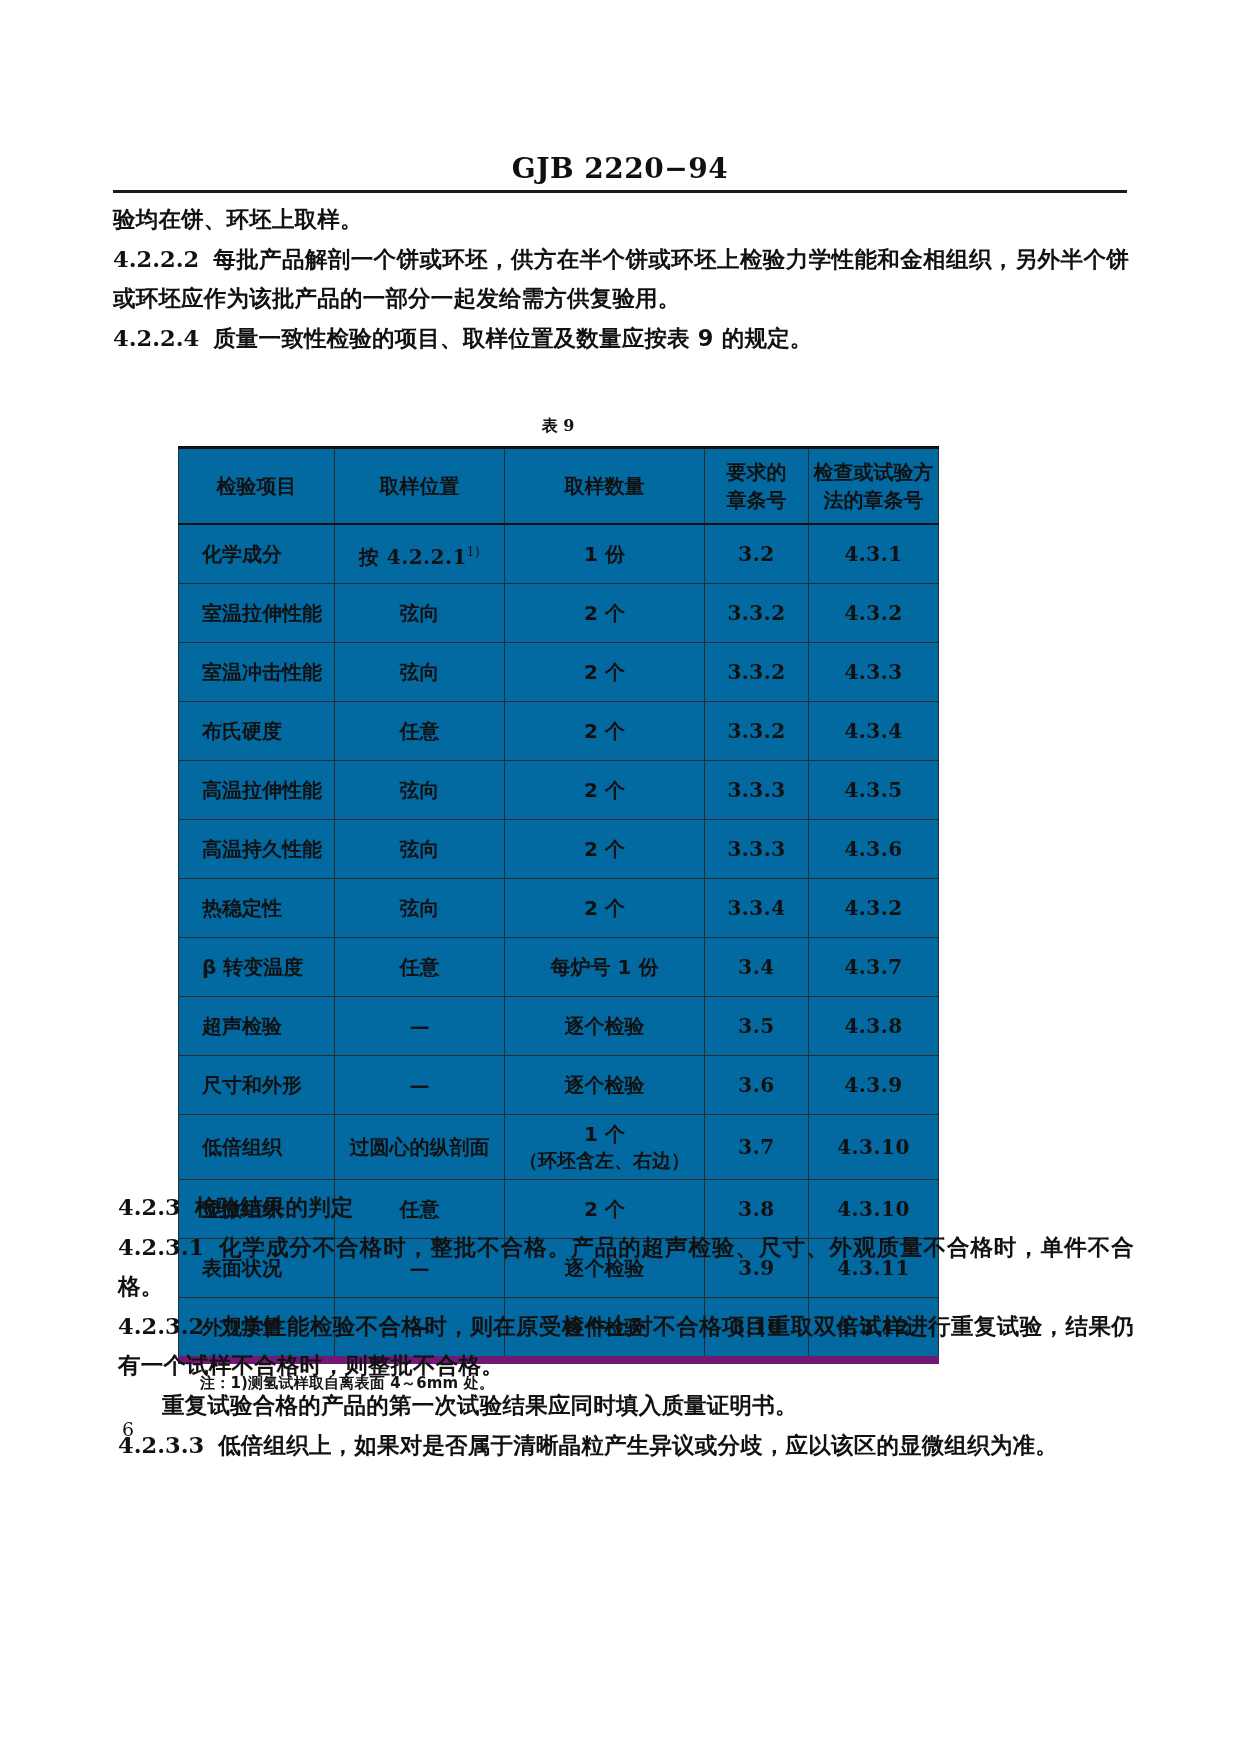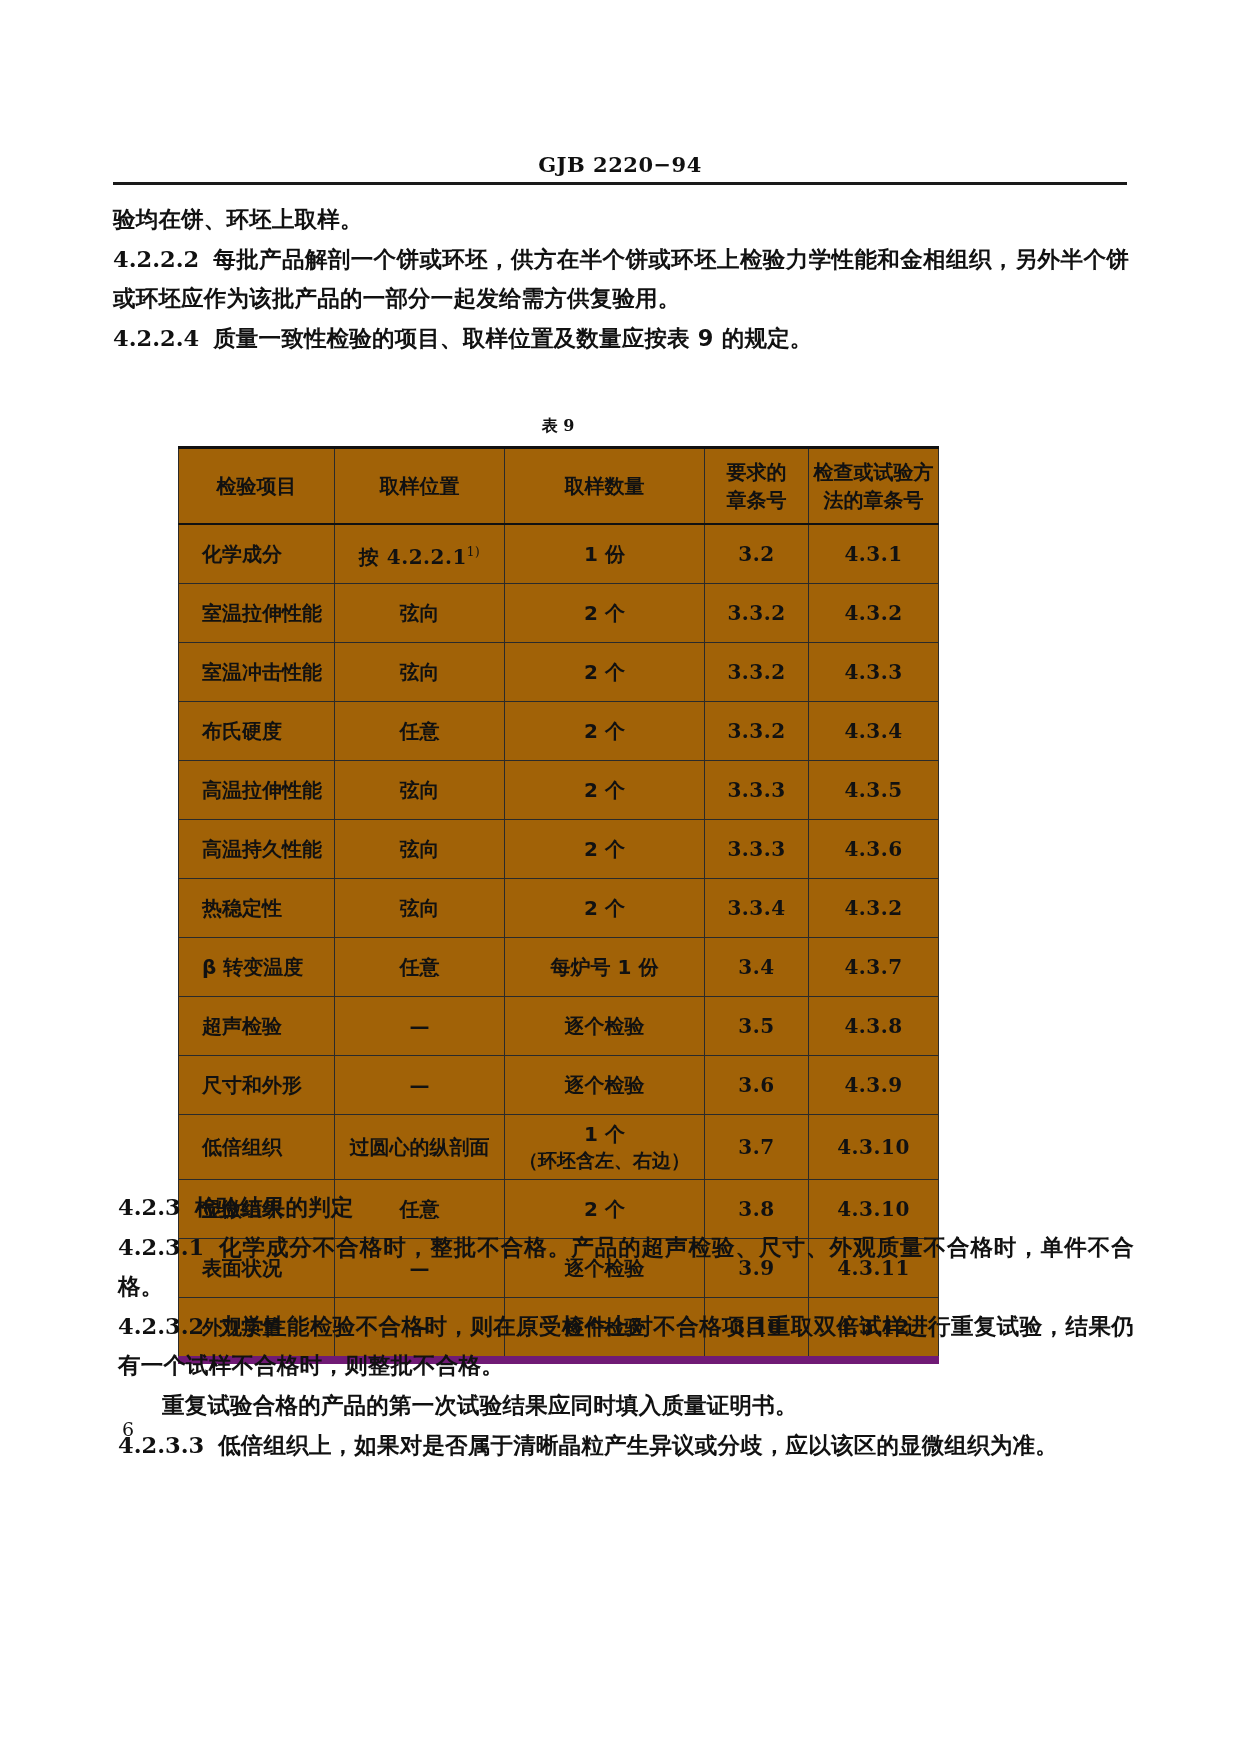--- a/index.html
+++ b/index.html
@@ -22,21 +22,21 @@
   .header {
     position: absolute;
     left: 113px;
     top: 152px;
     width: 1014px;
   }
   .header-code {
     text-align: center;
     font-family: "DejaVu Serif", "Liberation Serif", serif;
     font-weight: bold;
-    font-size: 21px;
+    font-size: 28px;
     letter-spacing: 0.5px;
     color: #101010;
   }
   .header-rule {
     margin-top: 5px;
     height: 3px;
     background: #1a1a1a;
   }
 
   
@@ -76,21 +76,21 @@
     font-size: 16px;
     font-weight: bold;
     font-family: "DejaVu Serif", "Liberation Serif", serif;
     margin-bottom: 9px;
     color: #111;
   }
   table.t9 {
     border-collapse: collapse;
     width: 760px;
     table-layout: fixed;
-    background: #a16207;
+    background: #0369a1;
   }
   table.t9 col.c1 { width: 156px; }
   table.t9 col.c2 { width: 170px; }
   table.t9 col.c3 { width: 200px; }
   table.t9 col.c4 { width: 104px; }
   table.t9 col.c5 { width: 130px; }
 
   table.t9 th, table.t9 td {
     border: 1px solid #2a2a2a;
     text-align: center;
@@ -302,20 +302,21 @@
         <tr>
           <td class="item">外观质量</td>
           <td>—</td>
           <td>逐个检验</td>
           <td class="numcell">3.10</td>
           <td class="numcell">4.3.12</td>
         </tr>
       </tbody>
     </table>
 
+    <div class="table-note">注：1)测氢试样取自离表面 4～6mm 处。</div>
   </div>
 
   <div class="tail-text">
     <p class="para">
       <span class="num nowrapnum">4.2.3</span><span>检验结果的判定</span>
     </p>
 
     <p class="para">
       <span class="num nowrapnum">4.2.3.1</span><span>化学成分不合格时，整批不合格。产品的超声检验、尺寸、外观质量不合格时，单件不合格。</span>
     </p>

